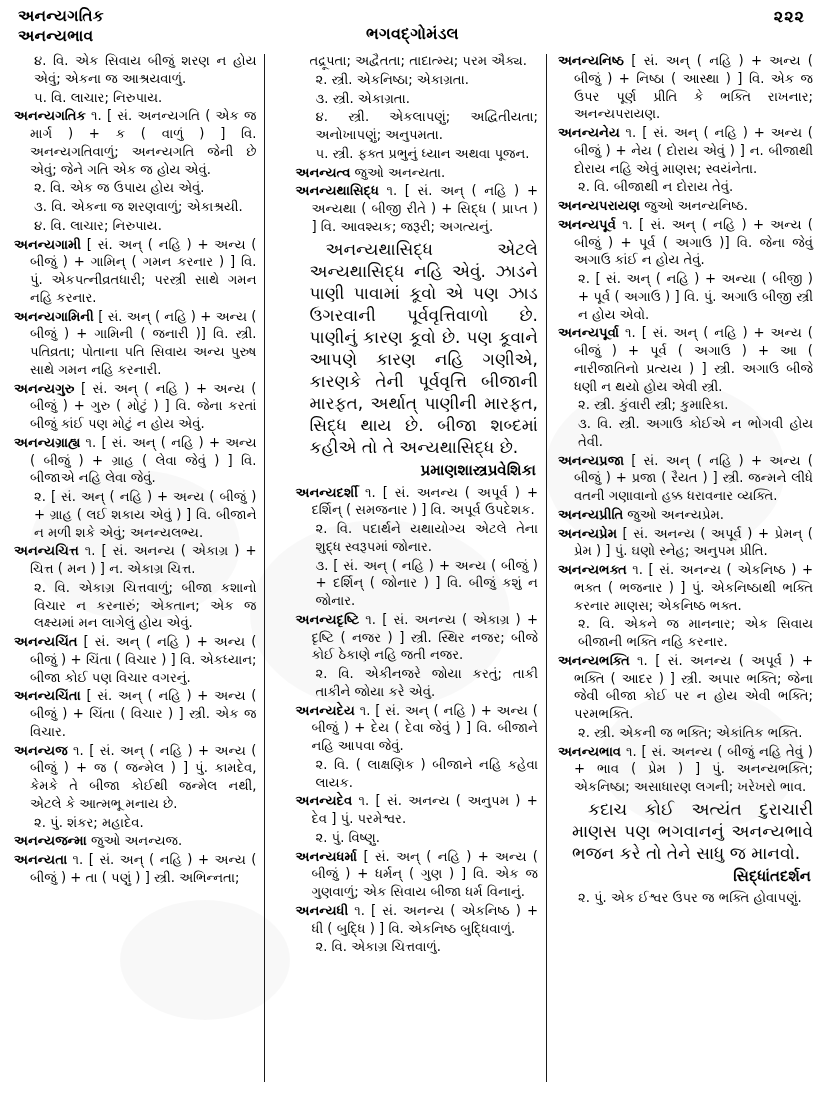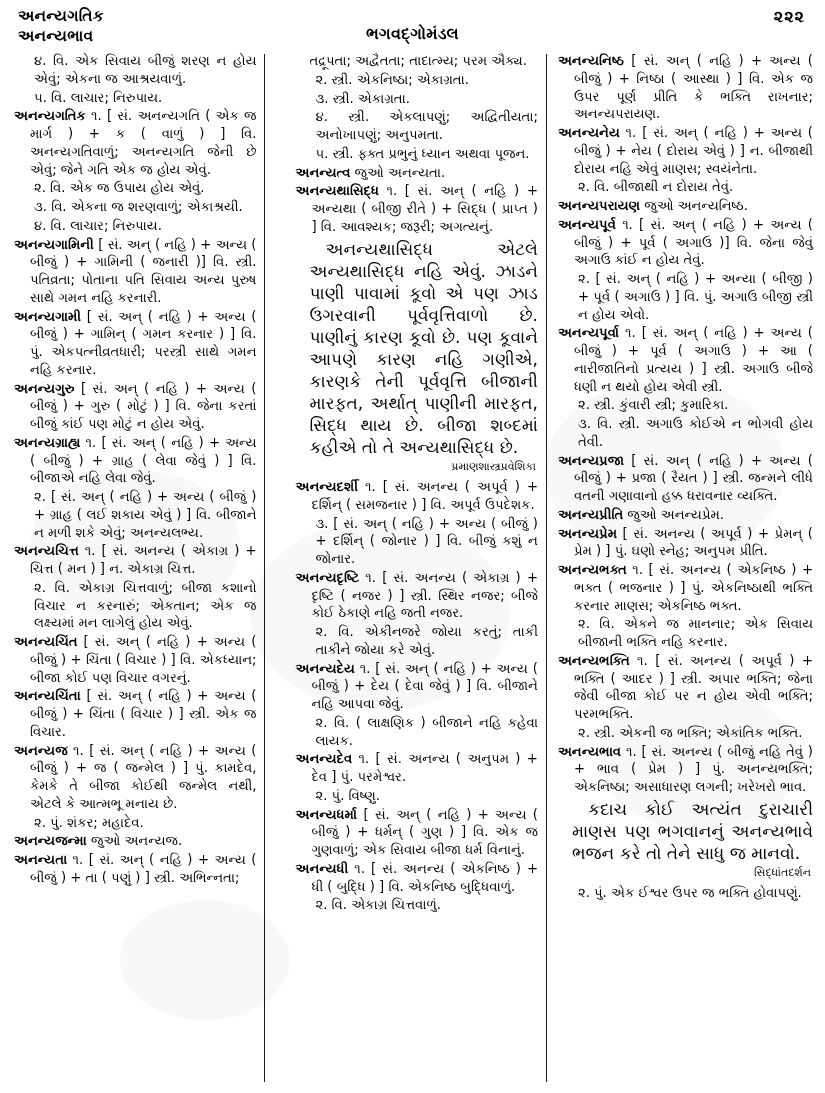--- a/index.html
+++ b/index.html
@@ -120,24 +120,25 @@
   
   .quote {
     font-size: 17px;
     line-height: 1.3;
     margin: 2px 0 2px 0;
     padding-left: 14px;
     text-indent: 16px;
     text-align: justify;
   }
   .cite {
-    font-size: 11px;
+    font-size: 15px;
     text-align: right;
     margin: 0 0 3px 0;
     padding-right: 2px;
+    font-weight: bold;
   }
 </style>
 </head>
 <body>
 
 <div class="scan-blotch b1"></div>
 <div class="scan-blotch b2"></div>
 <div class="scan-blotch b3"></div>
 <div class="scan-blotch b4"></div>
 <div class="scan-blotch b5"></div>
@@ -154,22 +155,22 @@
   </div>
 
   <div class="columns">
     <div class="col col-1">
         <div class="ent sense"><span>૪. વિ. એક સિવાય બીજું શરણ ન હોય એવું; એકના જ આશ્રયવાળું.</span></div>
         <div class="ent sense"><span>૫. વિ. લાચાર; નિરુપાય.</span></div>
         <div class="ent "><span class="hw">અનન્યગતિક</span><span> ૧. [ સં. અનન્યગતિ ( એક જ માર્ગ ) + ક ( વાળું ) ] વિ. અનન્યગતિવાળું; અનન્યગતિ જેની છે એવું; જેને ગતિ એક જ હોય એવું.</span></div>
         <div class="ent sense"><span>૨. વિ. એક જ ઉપાય હોય એવું.</span></div>
         <div class="ent sense"><span>૩. વિ. એકના જ શરણવાળું; એકાશ્રયી.</span></div>
         <div class="ent sense"><span>૪. વિ. લાચાર; નિરુપાય.</span></div>
+        <div class="ent "><span class="hw">અનન્યગામી</span><span> [ સં. અન્ ( નહિ ) + અન્ય ( બીજું ) + ગામિન્ ( ગમન કરનાર ) ] વિ. પું. એકપત્નીવ્રતધારી; પરસ્ત્રી સાથે ગમન નહિ કરનાર.</span></div>
         <div class="ent "><span class="hw">અનન્યગામિની</span><span> [ સં. અન્ ( નહિ ) + અન્ય ( બીજું ) + ગામિની ( જનારી )] વિ. સ્ત્રી. પતિવ્રતા; પોતાના પતિ સિવાય અન્ય પુરુષ સાથે ગમન નહિ કરનારી.</span></div>
-        <div class="ent "><span class="hw">અનન્યગામી</span><span> [ સં. અન્ ( નહિ ) + અન્ય ( બીજું ) + ગામિન્ ( ગમન કરનાર ) ] વિ. પું. એકપત્નીવ્રતધારી; પરસ્ત્રી સાથે ગમન નહિ કરનાર.</span></div>
         <div class="ent "><span class="hw">અનન્યગુરુ</span><span> [ સં. અન્ ( નહિ ) + અન્ય ( બીજું ) + ગુરુ ( મોટું ) ] વિ. જેના કરતાં બીજું કાંઈ પણ મોટું ન હોય એવું.</span></div>
         <div class="ent "><span class="hw">અનન્યગ્રાહ્ય</span><span> ૧. [ સં. અન્ ( નહિ ) + અન્ય ( બીજું ) + ગ્રાહ ( લેવા જેવું ) ] વિ. બીજાએ નહિ લેવા જેવું.</span></div>
         <div class="ent sense"><span>૨. [ સં. અન્ ( નહિ ) + અન્ય ( બીજું ) + ગ્રાહ ( લઈ શકાય એવું ) ] વિ. બીજાને ન મળી શકે એવું; અનન્યલભ્ય.</span></div>
         <div class="ent "><span class="hw">અનન્યચિત્ત</span><span> ૧. [ સં. અનન્ય ( એકાગ્ર ) + ચિત્ત ( મન ) ] ન. એકાગ્ર ચિત્ત.</span></div>
         <div class="ent sense"><span>૨. વિ. એકાગ્ર ચિત્તવાળું; બીજા કશાનો વિચાર ન કરનારું; એકતાન; એક જ લક્ષ્યમાં મન લાગેલું હોય એવું.</span></div>
         <div class="ent "><span class="hw">અનન્યચિંત</span><span> [ સં. અન્ ( નહિ ) + અન્ય ( બીજું ) + ચિંતા ( વિચાર ) ] વિ. એકધ્યાન; બીજા કોઈ પણ વિચાર વગરનું.</span></div>
         <div class="ent "><span class="hw">અનન્યચિંતા</span><span> [ સં. અન્ ( નહિ ) + અન્ય ( બીજું ) + ચિંતા ( વિચાર ) ] સ્ત્રી. એક જ વિચાર.</span></div>
         <div class="ent "><span class="hw">અનન્યજ</span><span> ૧. [ સં. અન્ ( નહિ ) + અન્ય ( બીજું ) + જ ( જન્મેલ ) ] પું. કામદેવ, કેમકે તે બીજા કોઈથી જન્મેલ નથી, એટલે કે આત્મભૂ મનાય છે.</span></div>
         <div class="ent sense"><span>૨. પું. શંકર; મહાદેવ.</span></div>
         <div class="ent "><span class="hw">અનન્યજન્મા</span><span> જુઓ અનન્યજ.</span></div>
@@ -180,20 +181,21 @@
         <div class="ent cont"><span>તદ્રૂપતા; અદ્વૈતતા; તાદાત્મ્ય; પરમ ઐક્ય.</span></div>
         <div class="ent sense"><span>૨. સ્ત્રી. એકનિષ્ઠા; એકાગ્રતા.</span></div>
         <div class="ent sense"><span>૩. સ્ત્રી. એકાગ્રતા.</span></div>
         <div class="ent sense"><span>૪. સ્ત્રી. એકલાપણું; અદ્વિતીયતા; અનોખાપણું; અનુપમતા.</span></div>
         <div class="ent sense"><span>૫. સ્ત્રી. ફક્ત પ્રભુનું ધ્યાન અથવા પૂજન.</span></div>
         <div class="ent "><span class="hw">અનન્યત્વ</span><span> જુઓ અનન્યતા.</span></div>
         <div class="ent "><span class="hw">અનન્યથાસિદ્ધ</span><span> ૧. [ સં. અન્ ( નહિ ) + અન્યથા ( બીજી રીતે ) + સિદ્ધ ( પ્રાપ્ત ) ] વિ. આવશ્યક; જરૂરી; અગત્યનું.</span></div>
         <div class="quote">અનન્યથાસિદ્ધ એટલે અન્યથાસિદ્ધ નહિ એવું. ઝાડને પાણી પાવામાં કૂવો એ પણ ઝાડ ઉગરવાની પૂર્વવૃત્તિવાળો છે. પાણીનું કારણ કૂવો છે. પણ કૂવાને આપણે કારણ નહિ ગણીએ, કારણકે તેની પૂર્વવૃત્તિ બીજાની મારફત, અર્થાત્ પાણીની મારફત, સિદ્ધ થાય છે. બીજા શબ્દમાં કહીએ તો તે અન્યથાસિદ્ધ છે.</div>
         <div class="cite">પ્રમાણશાસ્ત્રપ્રવેશિકા</div>
         <div class="ent "><span class="hw">અનન્યદર્શી</span><span> ૧. [ સં. અનન્ય ( અપૂર્વ ) + દર્શિન્ ( સમજનાર ) ] વિ. અપૂર્વ ઉપદેશક.</span></div>
+        <div class="ent sense"><span>૨. વિ. પદાર્થને યથાયોગ્ય એટલે તેના શુદ્ધ સ્વરૂપમાં જોનાર.</span></div>
         <div class="ent sense"><span>૩. [ સં. અન્ ( નહિ ) + અન્ય ( બીજું ) + દર્શિન્ ( જોનાર ) ] વિ. બીજું કશું ન જોનાર.</span></div>
         <div class="ent "><span class="hw">અનન્યદૃષ્ટિ</span><span> ૧. [ સં. અનન્ય ( એકાગ્ર ) + દૃષ્ટિ ( નજર ) ] સ્ત્રી. સ્થિર નજર; બીજે કોઈ ઠેકાણે નહિ જતી નજર.</span></div>
         <div class="ent sense"><span>૨. વિ. એકીનજરે જોયા કરતું; તાકી તાકીને જોયા કરે એવું.</span></div>
         <div class="ent "><span class="hw">અનન્યદેય</span><span> ૧. [ સં. અન્ ( નહિ ) + અન્ય ( બીજું ) + દેય ( દેવા જેવું ) ] વિ. બીજાને નહિ આપવા જેવું.</span></div>
         <div class="ent sense"><span>૨. વિ. ( લાક્ષણિક ) બીજાને નહિ કહેવા લાયક.</span></div>
         <div class="ent "><span class="hw">અનન્યદેવ</span><span> ૧. [ સં. અનન્ય ( અનુપમ ) + દેવ ] પું. પરમેશ્વર.</span></div>
         <div class="ent sense"><span>૨. પું. વિષ્ણુ.</span></div>
         <div class="ent "><span class="hw">અનન્યધર્મા</span><span> [ સં. અન્ ( નહિ ) + અન્ય ( બીજું ) + ધર્મન્ ( ગુણ ) ] વિ. એક જ ગુણવાળું; એક સિવાય બીજા ધર્મ વિનાનું.</span></div>
         <div class="ent "><span class="hw">અનન્યધી</span><span> ૧. [ સં. અનન્ય ( એકનિષ્ઠ ) + ધી ( બુદ્ધિ ) ] વિ. એકનિષ્ઠ બુદ્ધિવાળું.</span></div>
         <div class="ent sense"><span>૨. વિ. એકાગ્ર ચિત્તવાળું.</span></div>

